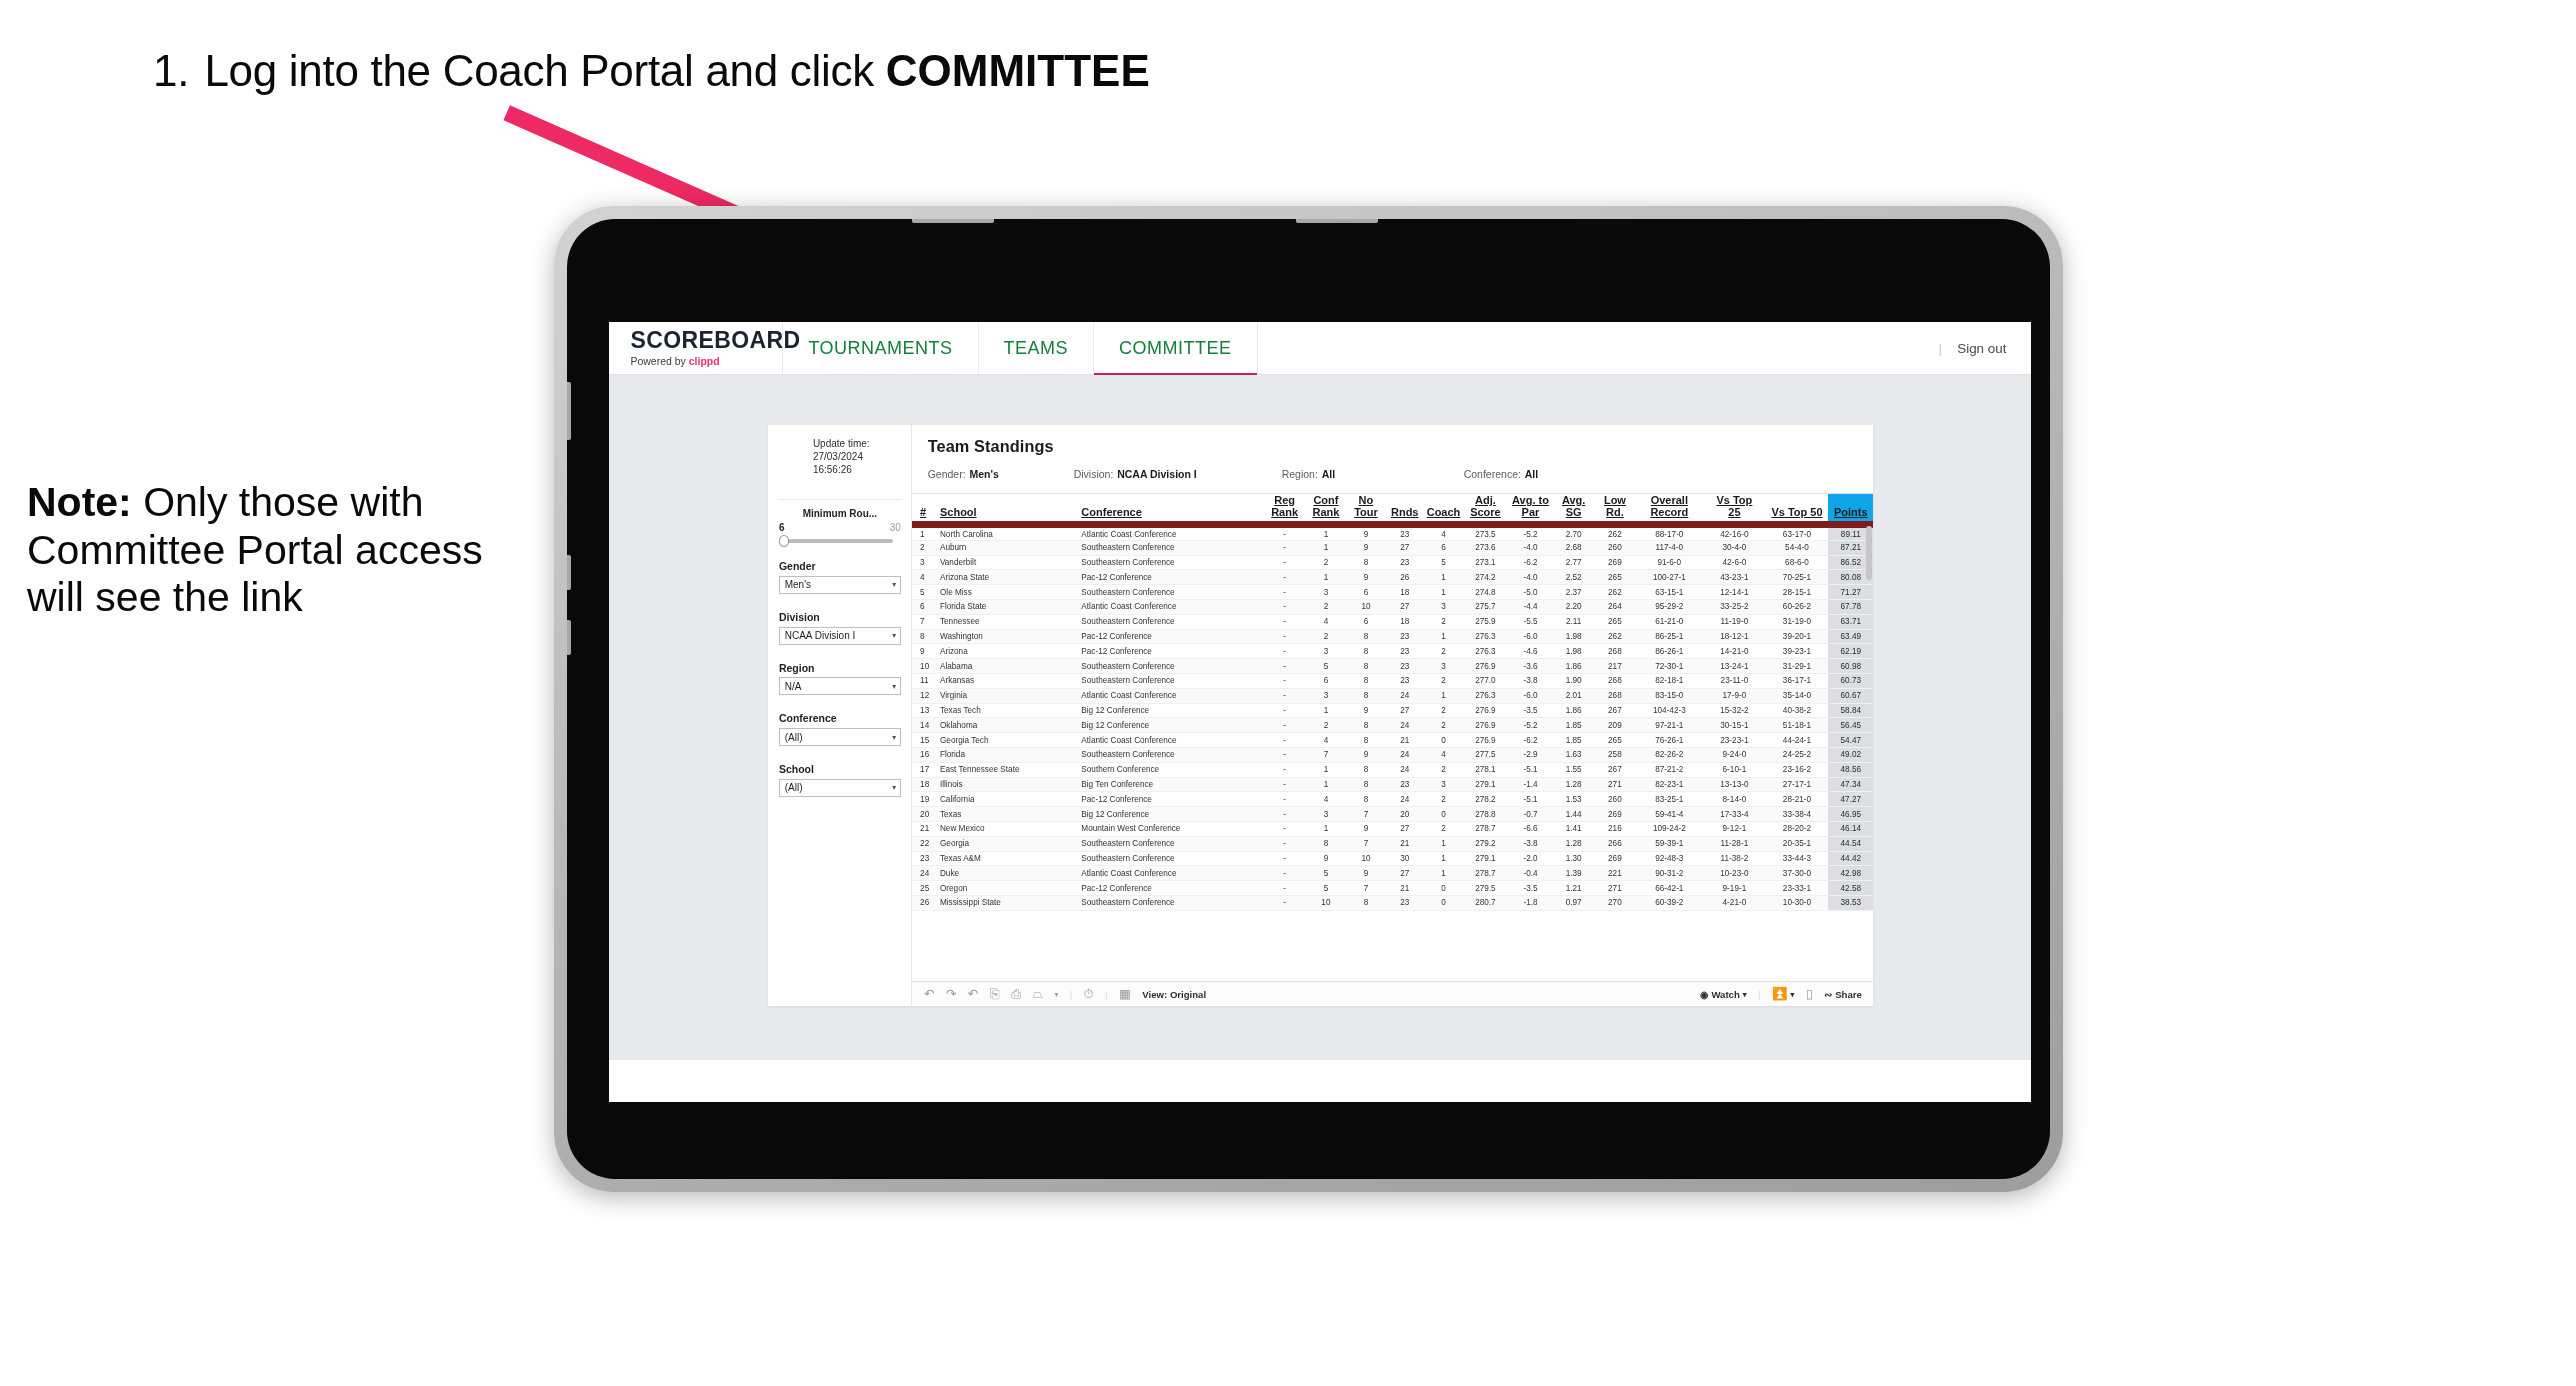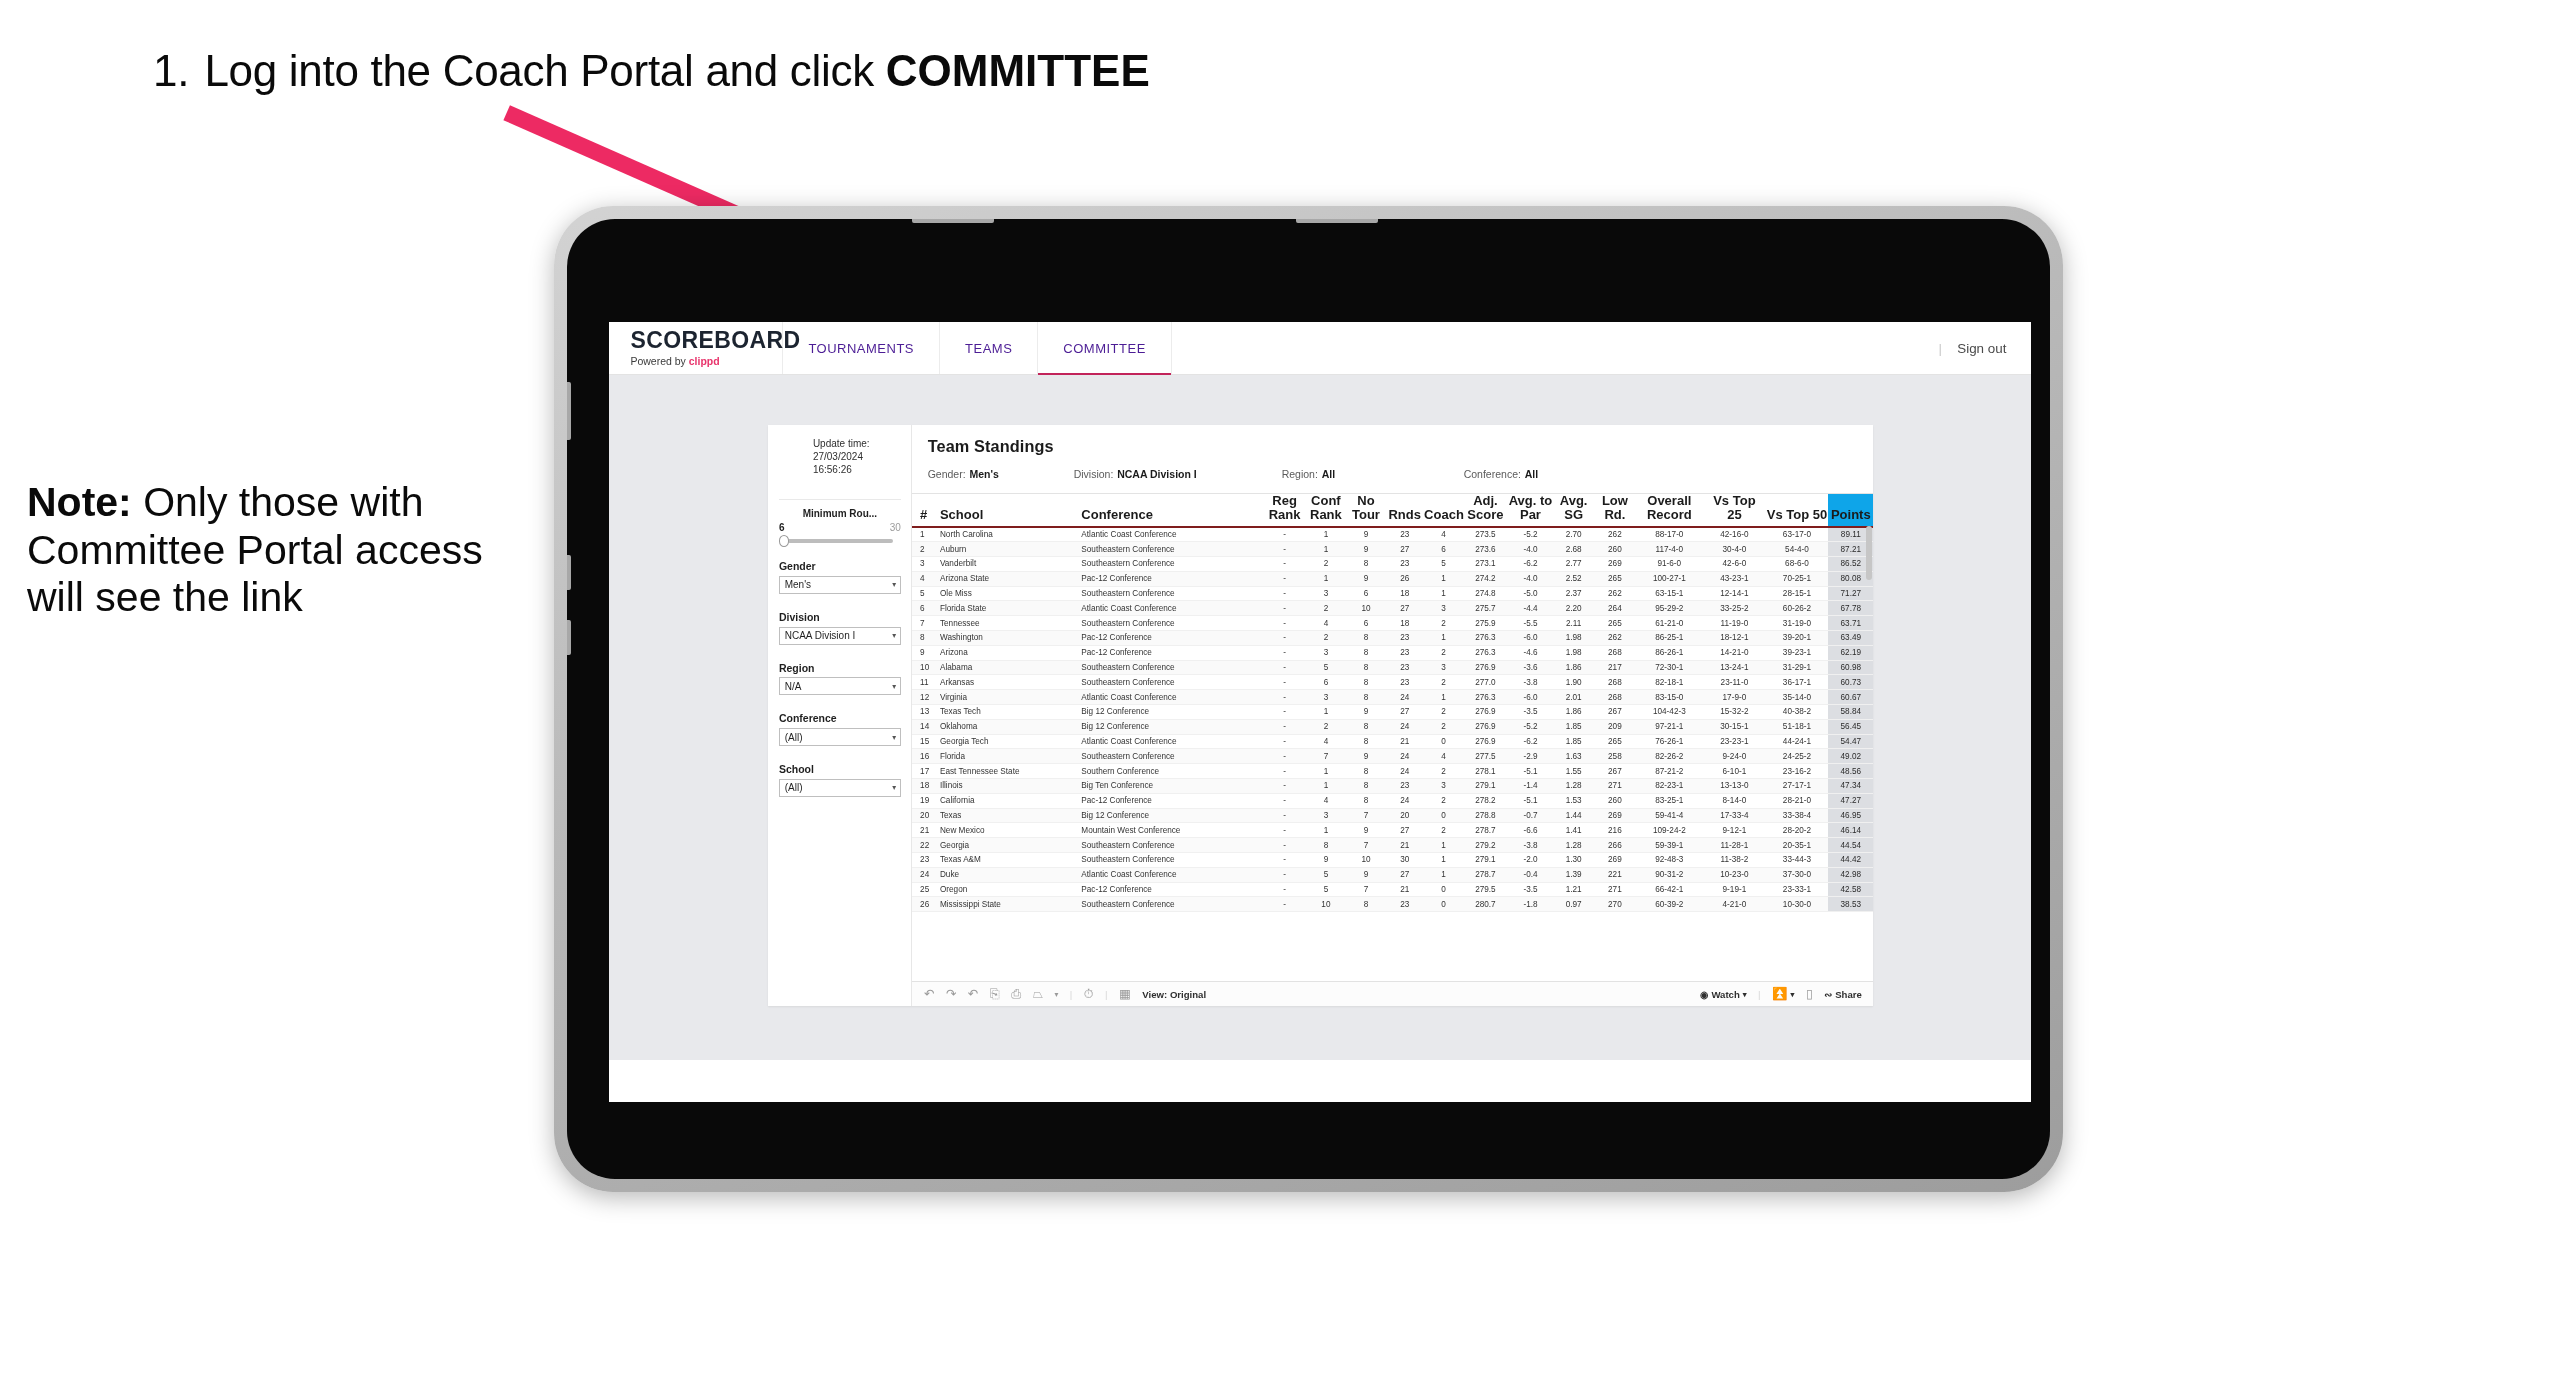--- a/index.html
+++ b/index.html
@@ -70,21 +70,21 @@
   #brand .bword {
     font-family: "Liberation Sans Narrow","Liberation Sans",sans-serif;
     font-size: 23px; font-weight: 700; letter-spacing: 0.4px;
     color: #1c2430; line-height: 1;
   }
   #brand .bsub { font-size: 10.5px; color: #3b3b3b; margin-top: 2.9px; }
   #brand .bsub .pink { color: #e8336b; font-weight: 700; }
 
   .topnav-tab {
     display: flex; align-items: center; padding: 0 25px;
-    font-size: 13px; color: #4c1d95; letter-spacing: 0.5px;
+    font-size: 18px; color: #15803d; letter-spacing: 0.5px;
     border-right: 1px solid #ececec; position: relative;
     white-space: nowrap; cursor: pointer;
   }
   .topnav-tab.active::after {
     content: ""; position: absolute; left: 0; right: 0; bottom: -1px;
     height: 2.9px; background: #c2245a;
   }
   #topnav-spacer { flex: 1; }
   #signout {
     display: flex; align-items: center; gap: 15.3px;
@@ -151,25 +151,26 @@
   #meta .m { display: flex; gap: 3.8px; }
   #meta .m .v { color: #1b1b1b; font-weight: 700; }
   #meta .m:nth-child(1) { width: 146px; }
   #meta .m:nth-child(2) { width: 208px; }
   #meta .m:nth-child(3) { width: 182px; }
 
   
   #tblwrap { flex: 1; overflow: hidden; margin-top: 12.5px; position: relative; }
   table { width: 100%; border-collapse: collapse; table-layout: fixed; }
   thead th {
-    font-size: 13px; font-weight: 700; color: #1b1b1b;
+    font-size: 11px; font-weight: 700; color: #1b1b1b;
     vertical-align: bottom; padding: 0 0 2.9px 0; line-height: 1.12;
-    background: #fff; border-bottom: 2px solid #7f1d1d;
+    background: #fff; border-bottom: 7px solid #7f1d1d;
     border-top: 1px solid #e3e3e3;
     height: 29px;
+    text-decoration: underline;
   }
   tbody td {
     font-size: 8.2px; color: #333; padding: 1.2px 0;
     border-bottom: 1px solid #f0f0f0; height: 14.8px;
     overflow: hidden; white-space: nowrap;
   }
   tbody tr:nth-child(even) td { background: #fafafa; }
   .c-rank  { width: 19px; text-align: left;  padding-left: 7.7px !important; }
   .c-school{ width: 113px; text-align: left; padding-left: 3.8px !important; }
   .c-conf  { width: 149px; text-align: left; padding-left: 3.8px !important; }

